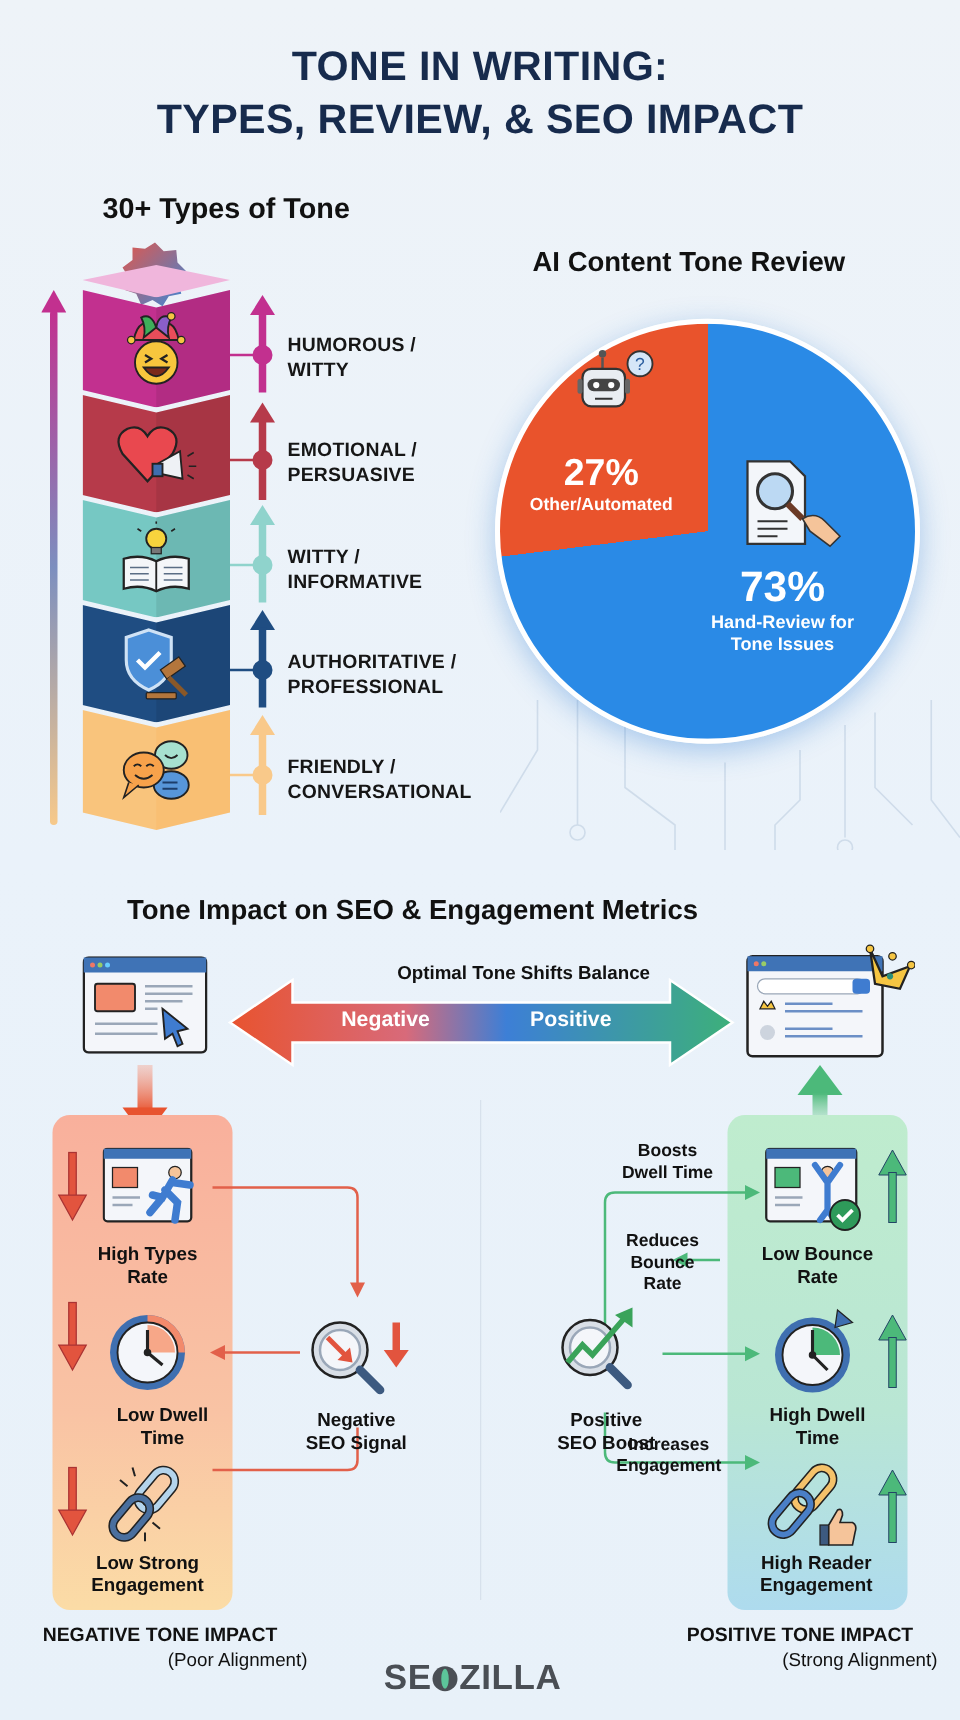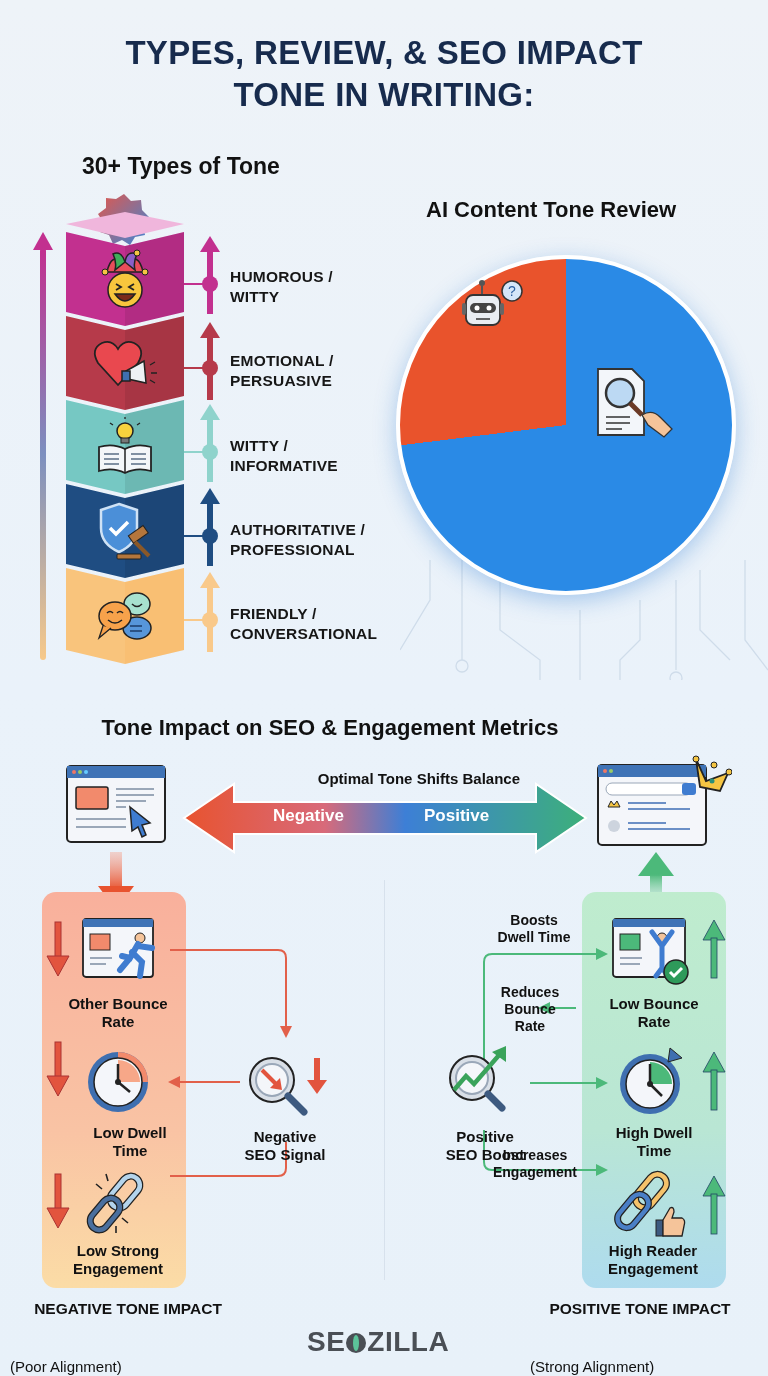--- a/index.html
+++ b/index.html
@@ -45,31 +45,31 @@
   .pie-text { position: absolute; color: #fff; text-align: center; font-weight: 700; }
 
   
   .balance-label { position: absolute; left: 250px; top: 770px; width: 270px; text-align: right; font-size: 15px; font-weight: 600; color: #111; }
   .balance-neg, .balance-pos { position: absolute; top: 806px; color: #fff; font-weight: 700; font-size: 17px; }
 
   .panel { position: absolute; border-radius: 14px; }
   .metric-label { position: absolute; text-align: center; font-weight: 600; font-size: 15px; line-height: 18px; color: #111; }
   .flow-label { position: absolute; text-align: center; font-weight: 600; font-size: 14px; line-height: 17px; color: #111; }
   .foot-title { position: absolute; text-align: center; font-weight: 700; font-size: 15.5px; color: #111; }
-  .foot-sub { position: absolute; text-align: left; font-size: 15px; color: #111; margin-top: 38px; }
+  .foot-sub { position: absolute; text-align: right; font-size: 15px; color: #111; }
   .logo { position: absolute; left: 307px; top: 1326px; font-weight: 900; font-size: 28px; color: #4a4f55; letter-spacing: 0.5px; }
   .logo-o { display: inline-block; width: 20px; height: 20px; border-radius: 50%; background: #4a4f55; position: relative; vertical-align: -2px; margin: 0 1px; }
   .logo-o::after { content: ""; position: absolute; left: 7px; top: 2px; width: 6px; height: 16px; border-radius: 50%; background: #5cc49a; }
 </style>
 </head>
 <body>
 
 <div class="title">
+  <div>TONE IN WRITING:</div>
   <div>TYPES, REVIEW, &amp; SEO IMPACT</div>
-  <div>TONE IN WRITING:</div>
 </div>
 
 <div class="h2" style="left:82px;top:153px;">30+ Types of Tone</div>
 
 <svg class="abs" style="left:33px;top:232px;" width="20" height="430">
   <defs>
       <linearGradient id="lg1" x1="0" y1="0" x2="0" y2="1">
     <stop offset="0" stop-color="#c2308f"></stop>
         <stop offset="0.5" stop-color="#7c8fbf"></stop>
         <stop offset="1" stop-color="#f7c98a"></stop>
@@ -230,27 +230,36 @@
     <rect x="6" y="18" width="34" height="30" rx="7" fill="#e9edf2" stroke="#333" stroke-width="1.8"></rect>
     <rect x="10" y="26" width="26" height="10" rx="5" fill="#444"></rect>
     <circle cx="17" cy="31" r="2.5" fill="#fff"></circle>
       <circle cx="29" cy="31" r="2.5" fill="#fff"></circle>
     <rect x="2" y="26" width="4" height="12" rx="2" fill="#666"></rect>
       <rect x="40" y="26" width="4" height="12" rx="2" fill="#666"></rect>
     <line x1="16" y1="42" x2="30" y2="42" stroke="#333" stroke-width="1.5"></line>
     <circle cx="52" cy="14" r="10" fill="#d5e6f8" stroke="#333" stroke-width="1.5"></circle>
     <text x="52" y="19" text-anchor="middle" font-size="14" font-family="Liberation Sans, sans-serif" fill="#2a5d9e">?</text>
   </svg>
+  <div class="pie-text" style="left:10px;top:108px;width:150px;">
+    <div style="font-size:30px;line-height:32px;font-weight:800;">27%</div>
+    <div style="font-size:14px;">Other/Automated</div>
+  </div>
   <svg class="abs" style="left:198px;top:110px;" width="84" height="76" viewBox="0 0 84 76">
     <path d="M4 4 H38 L50 16 V70 H4 Z" fill="#f3f6fa" stroke="#333" stroke-width="1.8"></path>
     <path d="M12 52 H36 M12 58 H36 M12 64 H28" stroke="#333" stroke-width="1.5"></path>
     <circle cx="26" cy="28" r="14" fill="#bcd9f3" stroke="#333" stroke-width="2.5"></circle>
     <line x1="36" y1="38" x2="48" y2="50" stroke="#6b3a26" stroke-width="5"></line>
     <path d="M48 50 Q58 44 66 52 L78 64 L70 72 L54 60 Z" fill="#f5c49a" stroke="#333" stroke-width="1.3"></path>
   </svg>
+  <div class="pie-text" style="left:150px;top:196px;width:160px;">
+    <div style="font-size:34px;line-height:38px;font-weight:800;">73%</div>
+    <div style="font-size:14.5px;line-height:18px;">Hand-Review for</div>
+    <div style="font-size:14.5px;line-height:18px;">Tone Issues</div>
+  </div>
 </div>
 
 <div class="h2" style="left:0;width:660px;text-align:center;top:715px;font-size:22px;">Tone Impact on SEO &amp; Engagement Metrics</div>
 
 <svg class="abs" style="left:66px;top:765px;" width="100" height="78" viewBox="0 0 100 78">
   <rect x="1" y="1" width="98" height="76" rx="4" fill="#f4f6fa" stroke="#222" stroke-width="2"></rect>
   <rect x="1" y="1" width="98" height="12" fill="#3f73b6"></rect>
   <circle cx="8" cy="7" r="2" fill="#e76"></circle>
     <circle cx="14" cy="7" r="2" fill="#9c6"></circle>
     <circle cx="20" cy="7" r="2" fill="#6cf"></circle>
@@ -327,21 +336,21 @@
 
 <svg class="abs" style="left:82px;top:918px;" width="76" height="66" viewBox="0 0 76 66">
   <rect x="1" y="1" width="70" height="58" rx="3" fill="#f4f6fa" stroke="#222" stroke-width="1.8"></rect>
   <rect x="1" y="1" width="70" height="8" fill="#3f73b6"></rect>
   <rect x="8" y="16" width="20" height="16" fill="#f28a6c" stroke="#222"></rect>
   <path d="M8 40 H30 M8 46 H24" stroke="#9aa7b8" stroke-width="2"></path>
   <circle cx="58" cy="20" r="5" fill="#f5c49a" stroke="#222"></circle>
   <path d="M56 26 L48 40 L40 38 M50 34 L60 44 L58 58 M48 40 L38 52 M56 28 L70 30" stroke="#3f7cd0" stroke-width="6" fill="none" stroke-linecap="round"></path>
 </svg>
 <div class="metric-label" style="left:50px;top:995px;width:136px;">
-  <div>Other Bounce</div>
+  <div>High Types</div>
     <div>Rate</div>
 </div>
 <svg class="abs" style="left:84px;top:1046px;" width="72" height="72" viewBox="0 0 72 72">
   <circle cx="34" cy="36" r="30" fill="#3f6fb0"></circle>
   <path d="M34 6 A30 30 0 0 1 64 36 L34 36 Z" fill="#f28a6c"></path>
   <circle cx="34" cy="36" r="24" fill="#f4f6fa" stroke="#222" stroke-width="1.5"></circle>
   <path d="M34 14 A22 22 0 0 1 56 36 L34 36 Z" fill="#f7a788"></path>
   <line x1="34" y1="36" x2="34" y2="18" stroke="#222" stroke-width="2.5"></line>
     <line x1="34" y1="36" x2="46" y2="46" stroke="#222" stroke-width="2.5"></line>
   <circle cx="34" cy="36" r="3" fill="#222"></circle>

